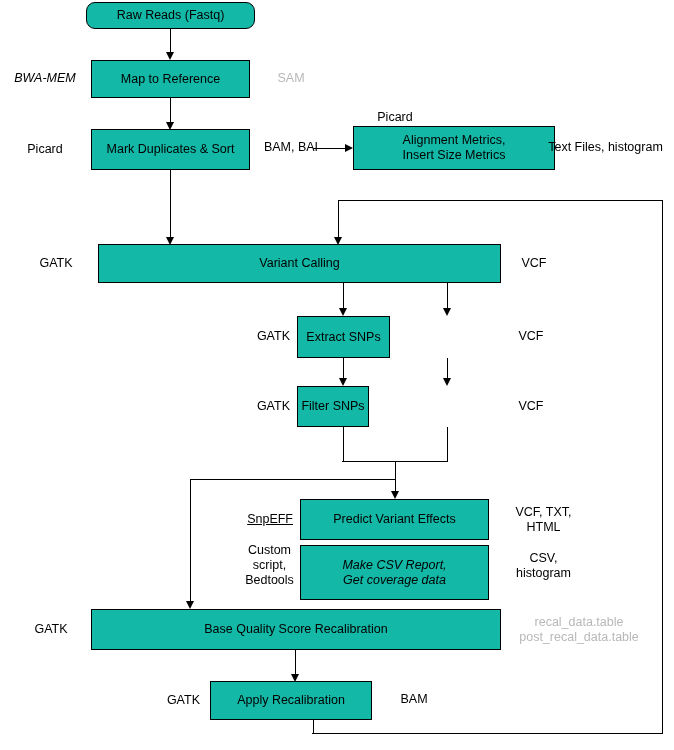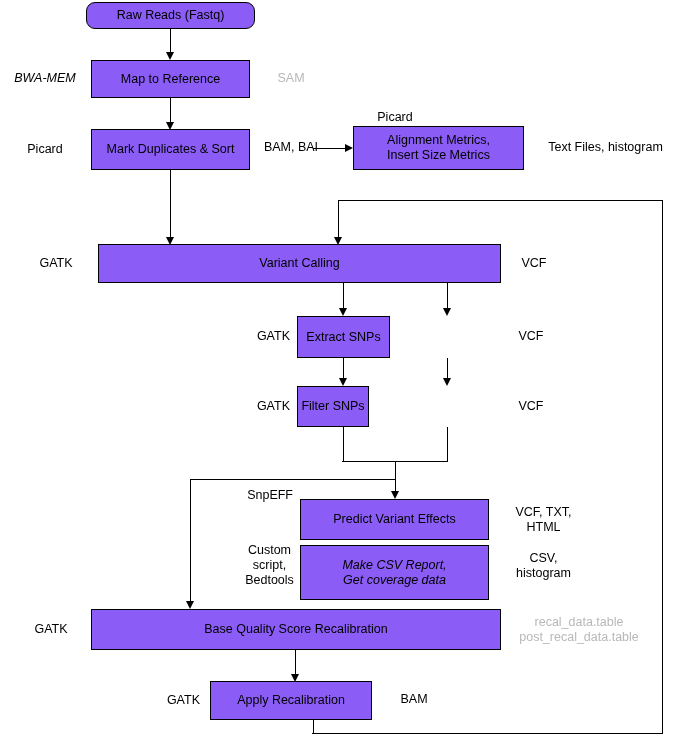--- a/index.html
+++ b/index.html
@@ -16,21 +16,21 @@
     position: relative;
     width: 674px;
     height: 750px;
     background: #ffffff;
     overflow: hidden;
   }
   .node {
     position: absolute;
     box-sizing: border-box;
     border: 1.4px solid #000000;
-    background: #8b5cf6;
+    background: #14b8a6;
     display: flex;
     align-items: center;
     justify-content: center;
     text-align: center;
     font-size: 12.5px;
     line-height: 15px;
     color: #000000;
     white-space: pre-line;
     z-index: 3;
   }
@@ -136,21 +136,21 @@
   </div>
 
   <div class="node" style="left:91px; top:60px; width:159px; height:38px;">
     <span>Map to Reference</span>
   </div>
 
   <div class="node" style="left:91px; top:129px; width:159px; height:41px;">
     <span>Mark Duplicates &amp; Sort</span>
   </div>
 
-  <div class="node" style="left:353px; top:126px; width:171px; height:44px;">
+  <div class="node" style="left:353px; top:126px; width:202px; height:44px;">
     <span>Alignment Metrics,
 Insert Size Metrics</span>
   </div>
 
   <div class="node" style="left:98px; top:244px; width:403px; height:39px;">
     <span>Variant Calling</span>
   </div>
 
   <div class="node" style="left:297px; top:316px; width:93px; height:42px;">
     <span>Extract SNPs</span>
@@ -184,21 +184,21 @@
   <div class="label ctr" style="left:5px; top:142px; width:80px;">Picard</div>
 
   <div class="label left" style="left:355px; top:110px; width:80px;">Picard</div>
 
   <div class="label ctr" style="left:24px; top:256px; width:64px;">GATK</div>
 
   <div class="label right" style="left:225px; top:329px; width:65px;">GATK</div>
 
   <div class="label right" style="left:225px; top:399px; width:65px;">GATK</div>
 
-  <div class="label right" style="left:218px; top:488px; width:75px;">SnpEFF</div>
+  <div class="label right" style="left:218px; top:512px; width:75px;text-decoration:underline;">SnpEFF</div>
 
   <div class="label ctr" style="left:232px; top:543px; width:75px;">Custom
 script,
 Bedtools</div>
 
   <div class="label ctr" style="left:19px; top:622px; width:64px;">GATK</div>
 
   <div class="label right" style="left:135px; top:693px; width:65px;">GATK</div>
 
   <div class="label muted left" style="left:256px; top:71px; width:70px;">SAM</div>

